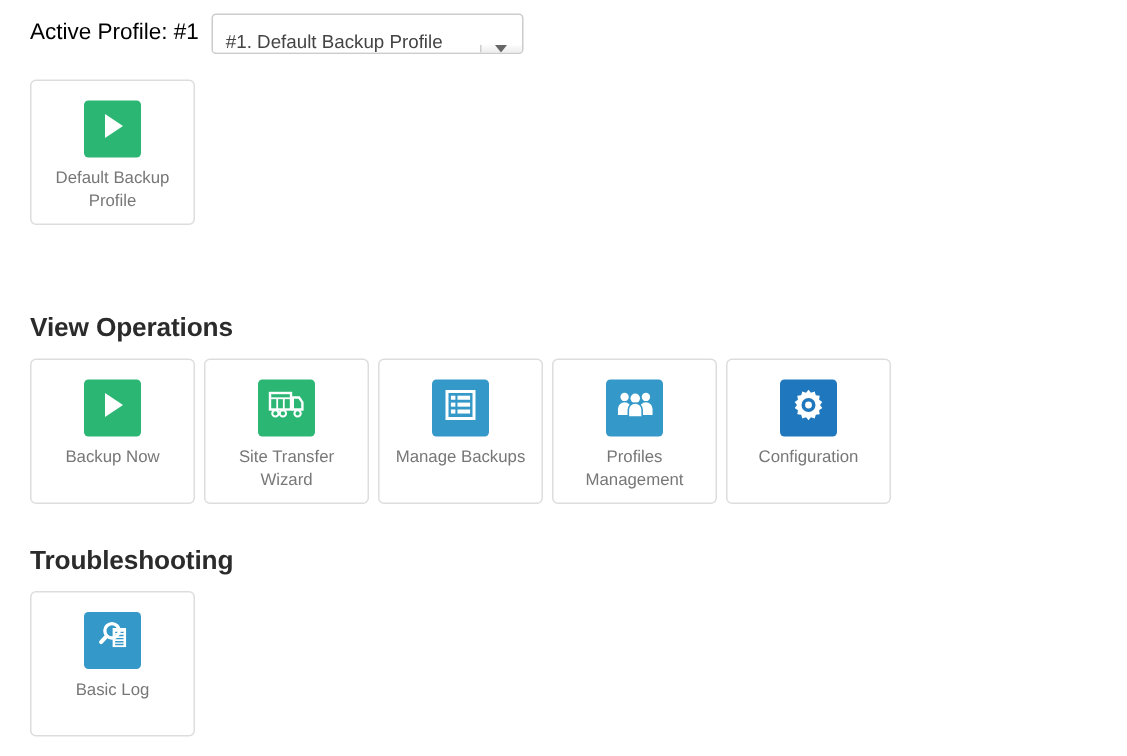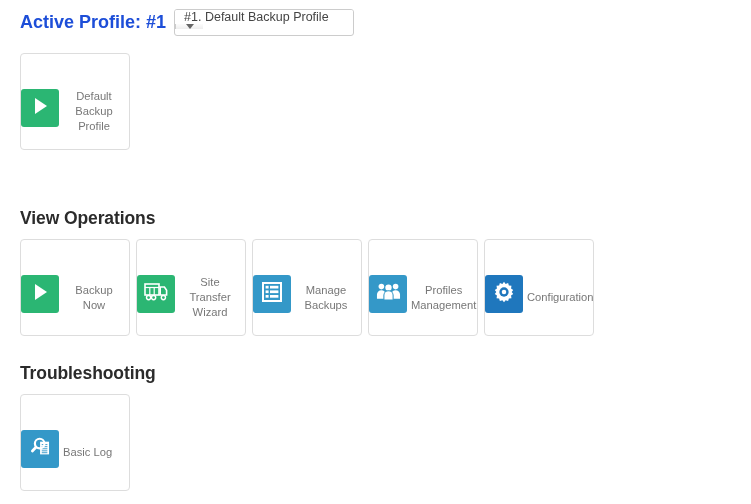--- a/index.html
+++ b/index.html
@@ -19,37 +19,35 @@
   
   .profile-bar {
     position: absolute;
     left: 20px;
     top: 8px;
     display: flex;
     align-items: center;
     height: 28px;
   }
   .profile-label {
-    font-size: 18px;
-    color: #1d4ed8;
+    font-size: 15px;
+    color: #000000;
     line-height: 28px;
     padding-right: 8px;
     white-space: nowrap;
-    font-weight: bold;
   }
   .profile-select {
     display: flex;
-    align-items: flex-start;
+    align-items: flex-end;
     height: 27px;
     border: 1px solid #cccccc;
     border-radius: 3px;
     background: #ffffff;
     box-sizing: border-box;
     overflow: hidden;
-    flex-direction: column;
   }
   .profile-select-value {
     font-size: 12.5px;
     color: #444444;
     padding: 0 10px 0 9px;
     display: flex;
     align-items: center;
     min-width: 178px;
     box-sizing: border-box;
     background: #ffffff;
@@ -110,20 +108,21 @@
     gap: 6px;
   }
   .card {
     width: 110px;
     height: 97px;
     box-sizing: border-box;
     border: 1px solid #dddddd;
     border-radius: 4px;
     background: #ffffff;
     display: flex;
+    flex-direction: column;
     align-items: center;
     cursor: pointer;
     padding-top: 13px;
   }
   .card-icon {
     width: 38px;
     height: 38px;
     border-radius: 3px;
     display: flex;
     align-items: center;

